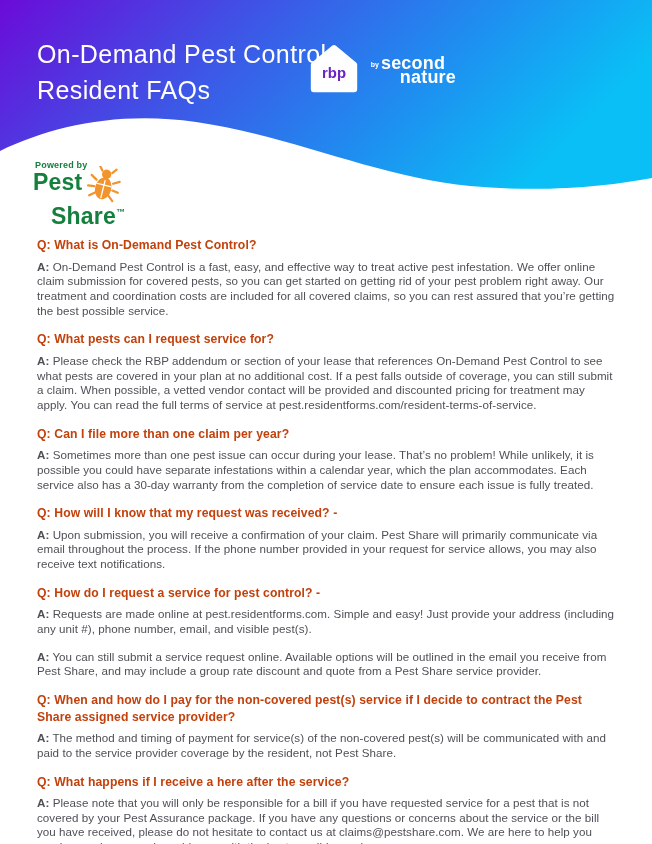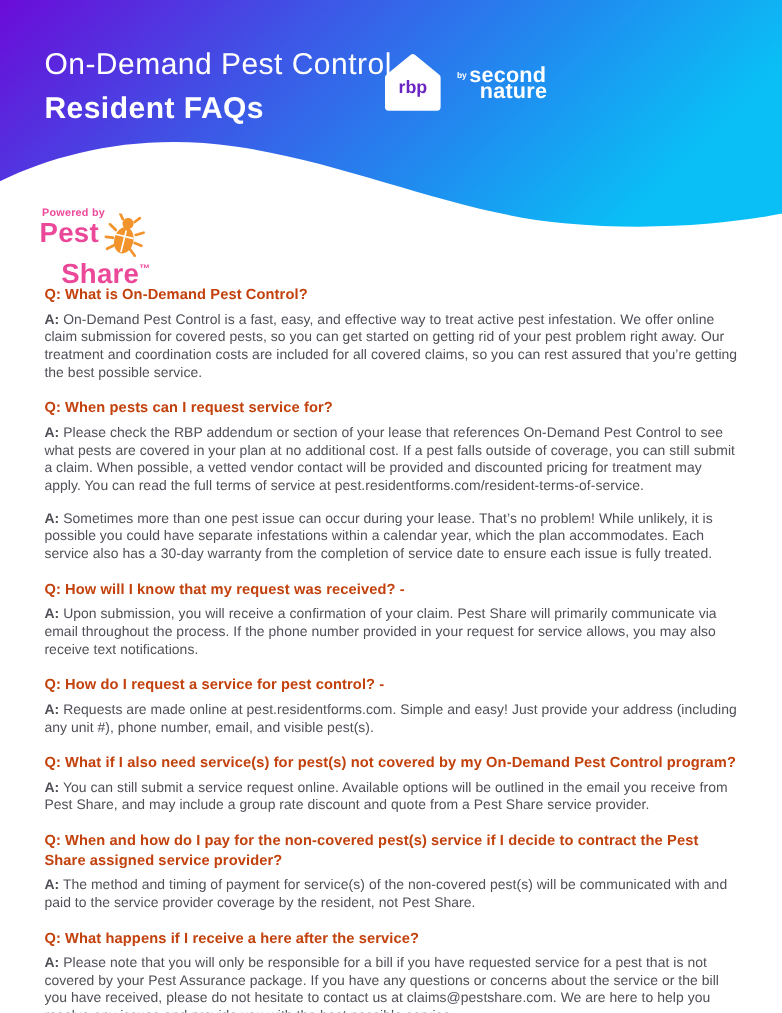--- a/index.html
+++ b/index.html
@@ -8,33 +8,33 @@
     width: 652px; height: 844px;
     font-family: "Liberation Sans", sans-serif;
     position: relative; overflow: hidden;
   }
 
   
   .hero { position: relative; width: 520px; height: 215px; }
   .hero-wave { position: absolute; inset: 0; width: 652px; height: 215px; display: block; }
   .hero-titles { position: absolute; left: 37px; top: 40px; color: #ffffff; z-index: 2; }
   .hero-title { font-size: 25px; font-weight: 400; letter-spacing: 0.4px; }
-  .hero-subtitle { font-size: 25px; font-weight: 700; letter-spacing: 0.4px; margin-top: 7px; }
+  .hero-subtitle { font-size: 25px; font-weight: 400; letter-spacing: 0.4px; margin-top: 7px; }
 
   
   .brand { position: absolute; top: 41px; right: 64px; display: flex; align-items: center; gap: 9px; z-index: 2; }
   .rbp-mark { width: 56px; height: 58px; display: block; }
   .sn-text { color: #ffffff; line-height: 13px; }
   .sn-row1 { display: flex; align-items: flex-start; }
   .sn-by { font-size: 7px; font-weight: 700; margin-right: 2px; margin-top: 1px; }
   .sn-word { font-size: 18px; font-weight: 700; letter-spacing: 0.2px; }
-  .sn-row2 { margin-left: 19px; text-align: center; }
+  .sn-row2 { margin-left: 29px; text-align: center; }
 
   
-  .pestshare { position: absolute; left: 33px; top: 172px; z-index: 3; color: #ec4899; }
+  .pestshare { position: absolute; left: 33px; top: 160px; z-index: 3; color: #15803d; }
   .ps-powered { font-size: 9px; font-weight: 700; letter-spacing: 0.2px; margin-left: 2px; }
   .ps-row { display: flex; align-items: flex-start; margin-top: 1px; }
   .ps-word1 { font-size: 23px; font-weight: 800; letter-spacing: 0.2px; line-height: 22px; }
   .ps-bug { width: 34px; height: 38px; margin-left: 5px; margin-top: -5px; }
   .ps-word2 { font-size: 23px; font-weight: 800; letter-spacing: 0.2px; line-height: 20px; margin-left: 18px; margin-top: -2px; }
   .ps-word2 .tm { font-size: 9px; vertical-align: super; }
 
   
   .faq-list { padding: 22px 36px 0 37px; }
   .faq-item { margin-bottom: 13px; }
@@ -114,40 +114,40 @@
 </header>
 
 <main class="faq-list">
 
   <section class="faq-item">
     <h3 class="faq-q"><span>Q:</span> <span>What is On-Demand Pest Control?</span></h3>
     <p class="faq-a"><strong>A:</strong> <span>On-Demand Pest Control is a fast, easy, and effective way to treat active pest infestation. We offer online claim submission for covered pests, so you can get started on getting rid of your pest problem right away. Our treatment and coordination costs are included for all covered claims, so you can rest assured that you’re getting the best possible service.</span></p>
   </section>
 
   <section class="faq-item">
-    <h3 class="faq-q"><span>Q:</span> <span>When pests can I request service for?</span></h3>
+    <h3 class="faq-q"><span>Q:</span> <span>What pests can I request service for?</span></h3>
     <p class="faq-a"><strong>A:</strong> <span>Please check the RBP addendum or section of your lease that references On-Demand Pest Control to see what pests are covered in your plan at no additional cost. If a pest falls outside of coverage, you can still submit a claim. When possible, a vetted vendor contact will be provided and discounted pricing for treatment may apply. You can read the full terms of service at pest.residentforms.com/resident-terms-of-service.</span></p>
   </section>
 
   <section class="faq-item">
+    <h3 class="faq-q"><span>Q:</span> <span>Can I file more than one claim per year?</span></h3>
     <p class="faq-a"><strong>A:</strong> <span>Sometimes more than one pest issue can occur during your lease. That’s no problem! While unlikely, it is possible you could have separate infestations within a calendar year, which the plan accommodates. Each service also has a 30-day warranty from the completion of service date to ensure each issue is fully treated.</span></p>
   </section>
 
   <section class="faq-item">
     <h3 class="faq-q"><span>Q:</span> <span>How will I know that my request was received? -</span></h3>
     <p class="faq-a"><strong>A:</strong> <span>Upon submission, you will receive a confirmation of your claim. Pest Share will primarily communicate via email throughout the process. If the phone number provided in your request for service allows, you may also receive text notifications.</span></p>
   </section>
 
   <section class="faq-item">
     <h3 class="faq-q"><span>Q:</span> <span>How do I request a service for pest control? -</span></h3>
     <p class="faq-a"><strong>A:</strong> <span>Requests are made online at pest.residentforms.com. Simple and easy! Just provide your address (including any unit #), phone number, email, and visible pest(s).</span></p>
   </section>
 
   <section class="faq-item">
-    <h3 class="faq-q"><span>Q:</span> <span>What if I also need service(s) for pest(s) not covered by my On-Demand Pest Control program?</span></h3>
     <p class="faq-a"><strong>A:</strong> <span>You can still submit a service request online. Available options will be outlined in the email you receive from Pest Share, and may include a group rate discount and quote from a Pest Share service provider.</span></p>
   </section>
 
   <section class="faq-item">
     <h3 class="faq-q"><span>Q:</span> <span>When and how do I pay for the non-covered pest(s) service if I decide to contract the Pest Share assigned service provider?</span></h3>
     <p class="faq-a"><strong>A:</strong> <span>The method and timing of payment for service(s) of the non-covered pest(s) will be communicated with and paid to the service provider coverage by the resident, not Pest Share.</span></p>
   </section>
 
   <section class="faq-item">
     <h3 class="faq-q"><span>Q:</span> <span>What happens if I receive a here after the service?</span></h3>

